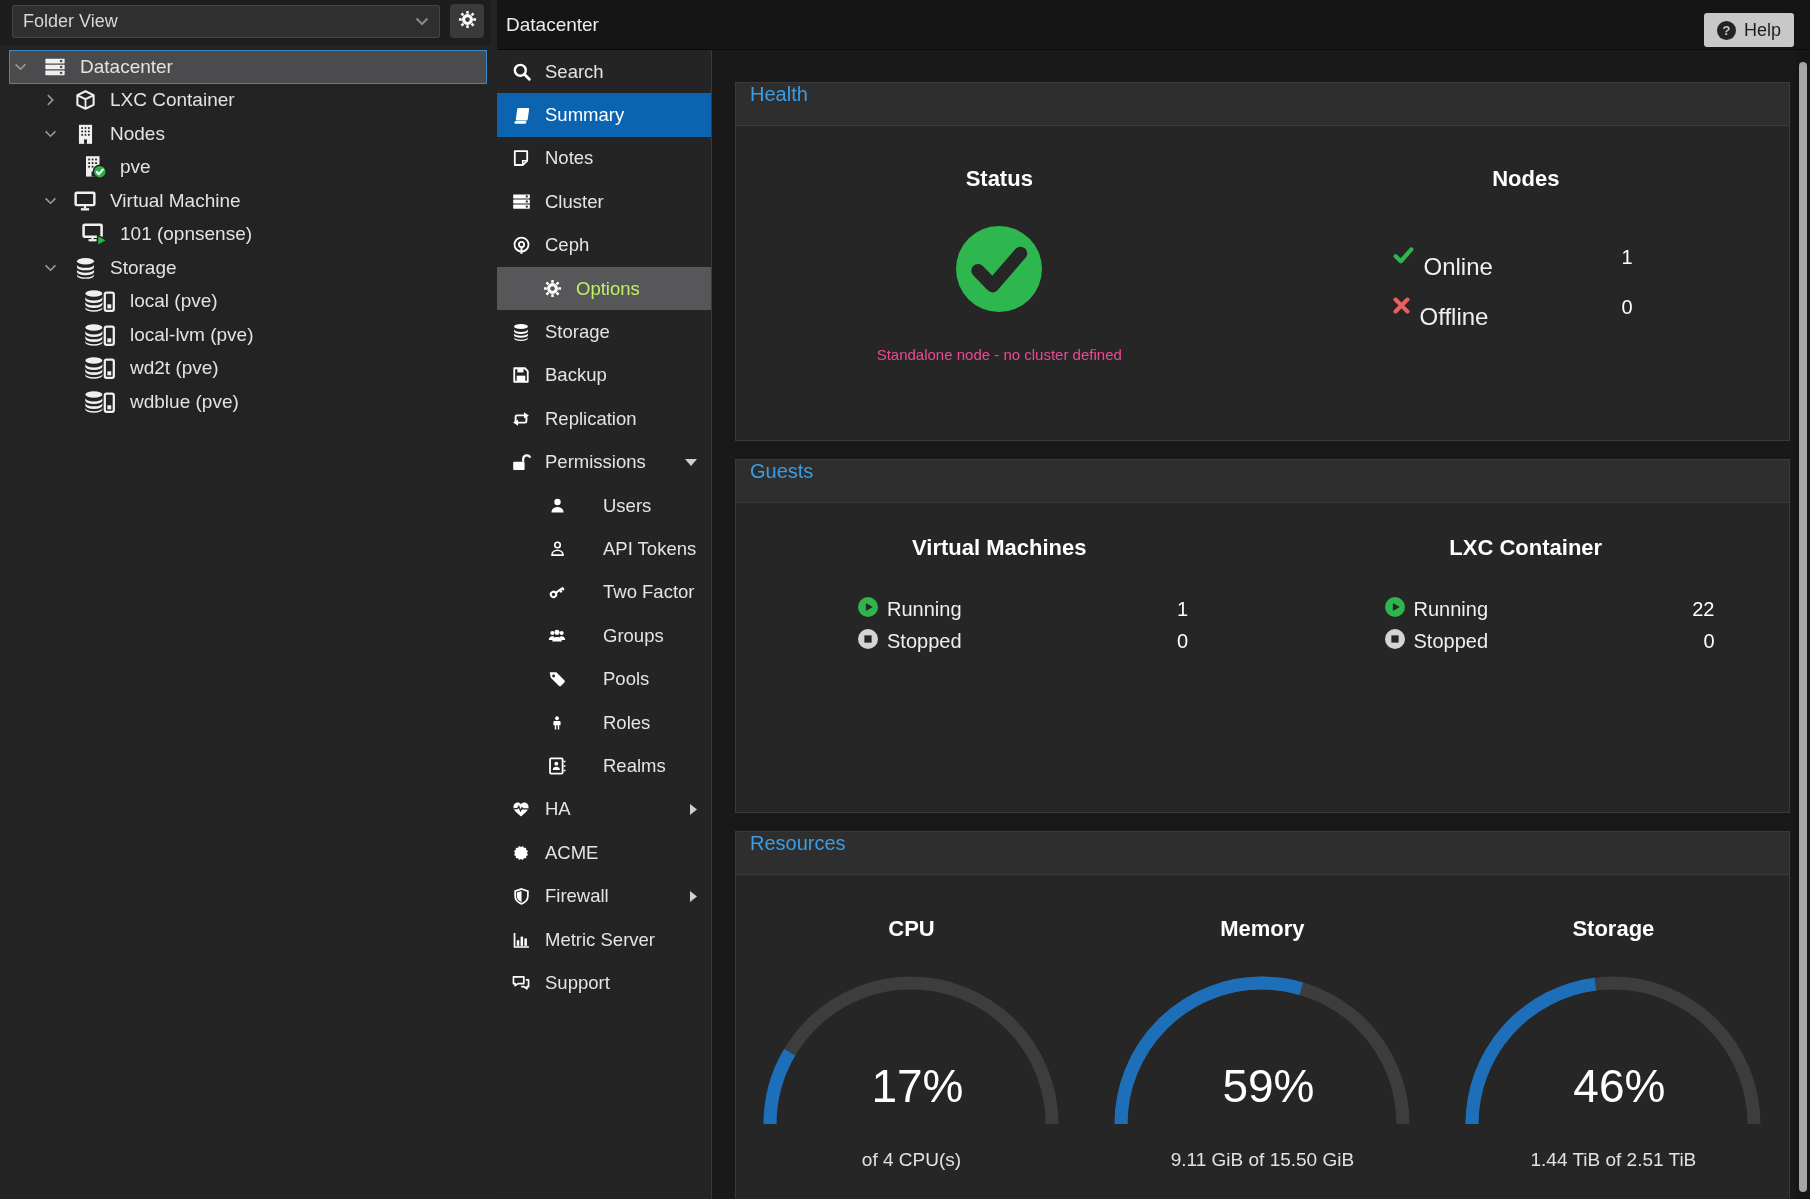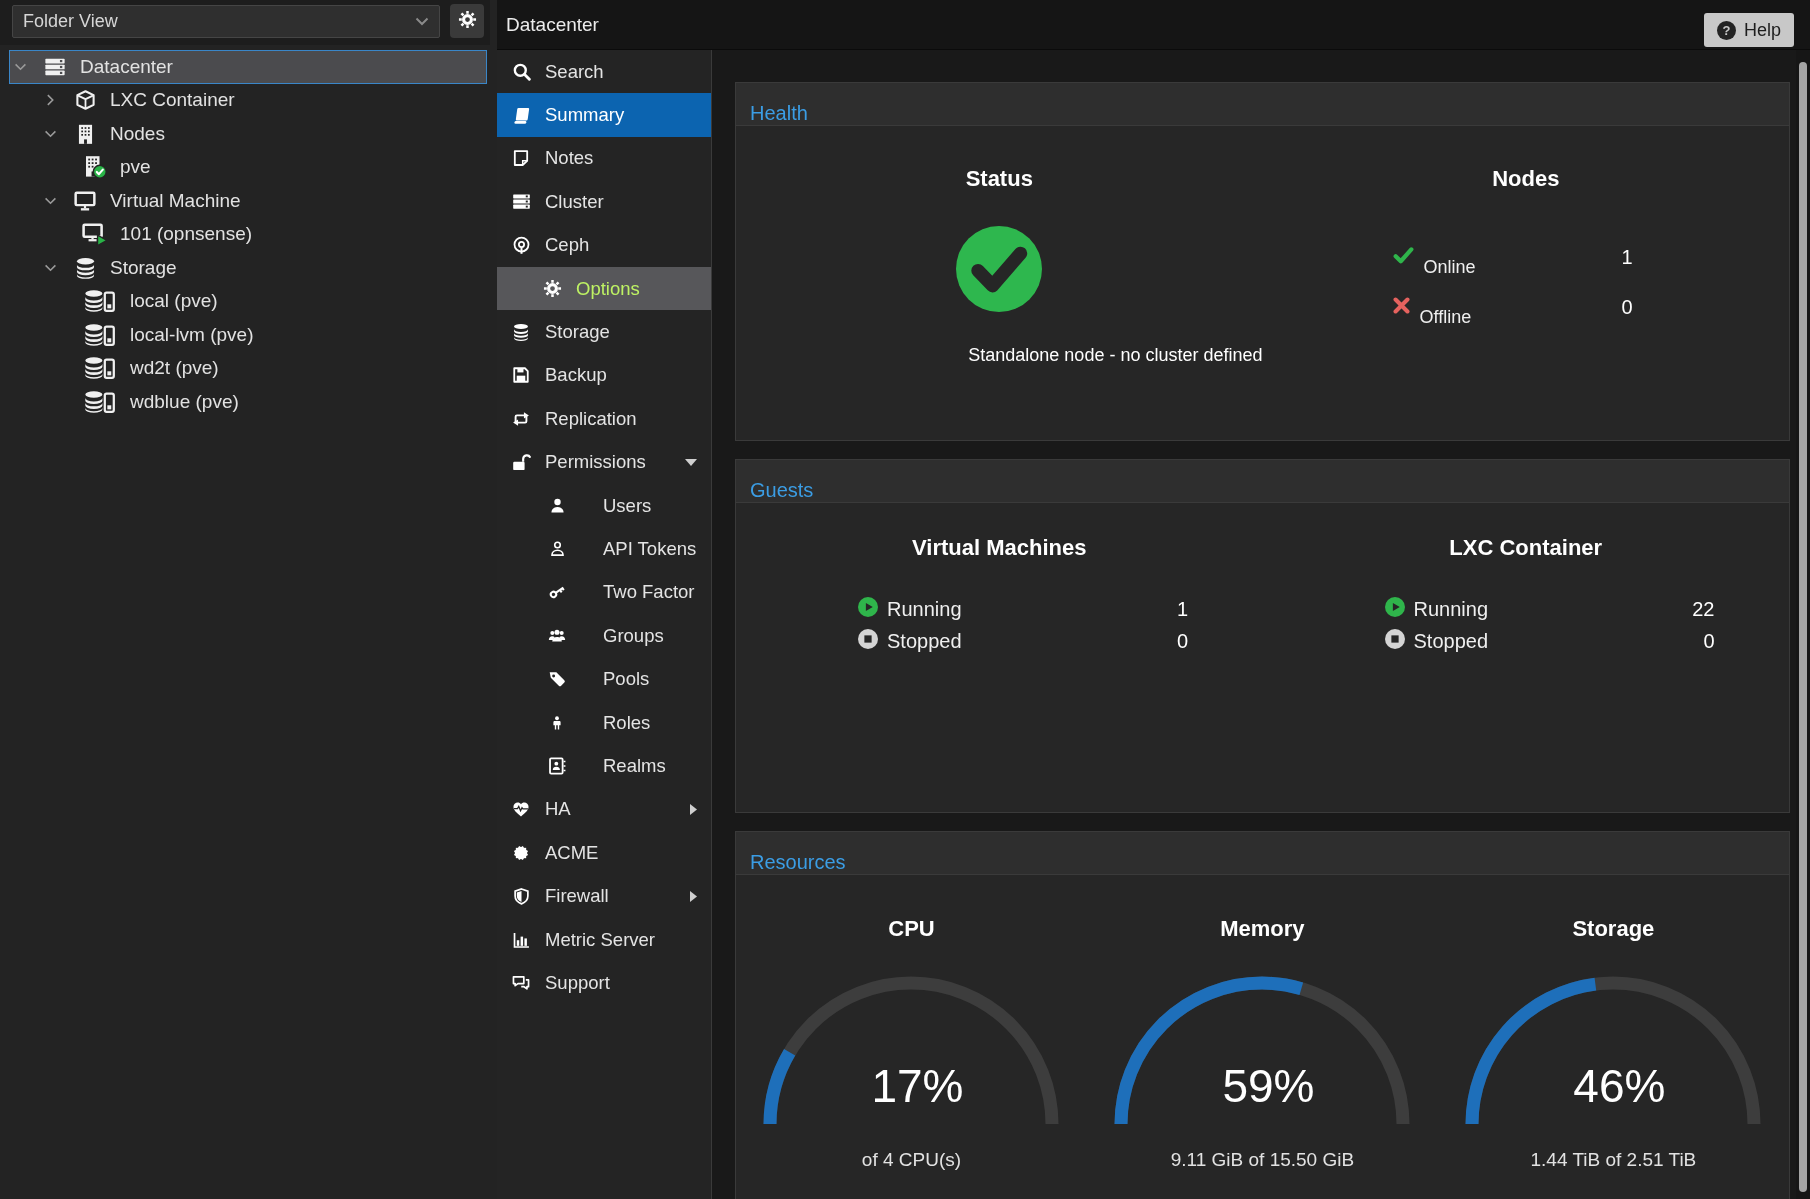--- a/index.html
+++ b/index.html
@@ -46,36 +46,36 @@
   .mi .ic{width:22px;display:flex;align-items:center;justify-content:center;color:#ffffff;flex:none;}
   .mi.sub{padding-left:49px;gap:35px;}
   .mi.selected{background:#0c64b0;color:#ffffff;}
   .mi.hovered{background:#57575a;color:#bef264;padding-left:44px;}
   .mi .sp{flex:1;}
   .mi .arrow{color:#cfcfcf;display:flex;}
 
   
   #main{left:712px;top:50px;width:1098px;height:1149px;background:#191919;}
   .panel{position:absolute;left:23px;width:1055px;background:#262626;border:1px solid #3a3a3a;box-sizing:border-box;}
-  .panel-h{height:43px;background:#2e2e2e;border-bottom:1px solid #3a3a3a;display:flex;align-items:flex-end;
+  .panel-h{height:43px;background:#2e2e2e;border-bottom:1px solid #3a3a3a;display:flex;align-items:flex-start;
      padding:0 14px;color:#3b9de4;font-size:20px;box-sizing:border-box;}
   #panel-health{top:32px;height:359px;}
   #panel-guests{top:409px;height:354px;}
   #panel-resources{top:781px;height:411px;}
 
   .twocol{display:flex;}
   .col{width:50%;box-sizing:border-box;}
   .col-title{text-align:center;font-weight:bold;color:#ffffff;font-size:22px;line-height:30px;}
 
   #health-body{padding-top:38px;}
   #status-check{display:flex;justify-content:center;margin-top:32px;}
-  #status-msg{margin-top:33px;text-align:right;font-size:18px;color:#ffffff;line-height:20px;}
+  #status-msg{margin-top:33px;text-align:center;font-size:15px;color:#ec4899;line-height:20px;}
   .stat-rows{width:240px;margin-left:130px;margin-top:38px;}
   .stat-row{display:flex;align-items:center;height:50px;}
-  .stat-row .lbl{font-size:18px;color:#efefef;margin-left:10px;margin-top:20px;}
+  .stat-row .lbl{font-size:24px;color:#efefef;margin-left:10px;margin-top:20px;}
   .stat-row .val{margin-left:auto;font-size:20px;color:#ffffff;}
 
   #guests-body{padding-top:30px;}
   .g-rows{width:330px;margin-left:122px;margin-top:30px;}
   .g-row{display:flex;align-items:center;height:32px;}
   .g-row .lbl{font-size:20px;color:#efefef;margin-left:9px;}
   .g-row .val{margin-left:auto;font-size:20px;color:#ffffff;}
 
   #res-body{display:flex;padding-top:40px;}
   .res-col{width:33.33%;display:flex;flex-direction:column;align-items:center;}

